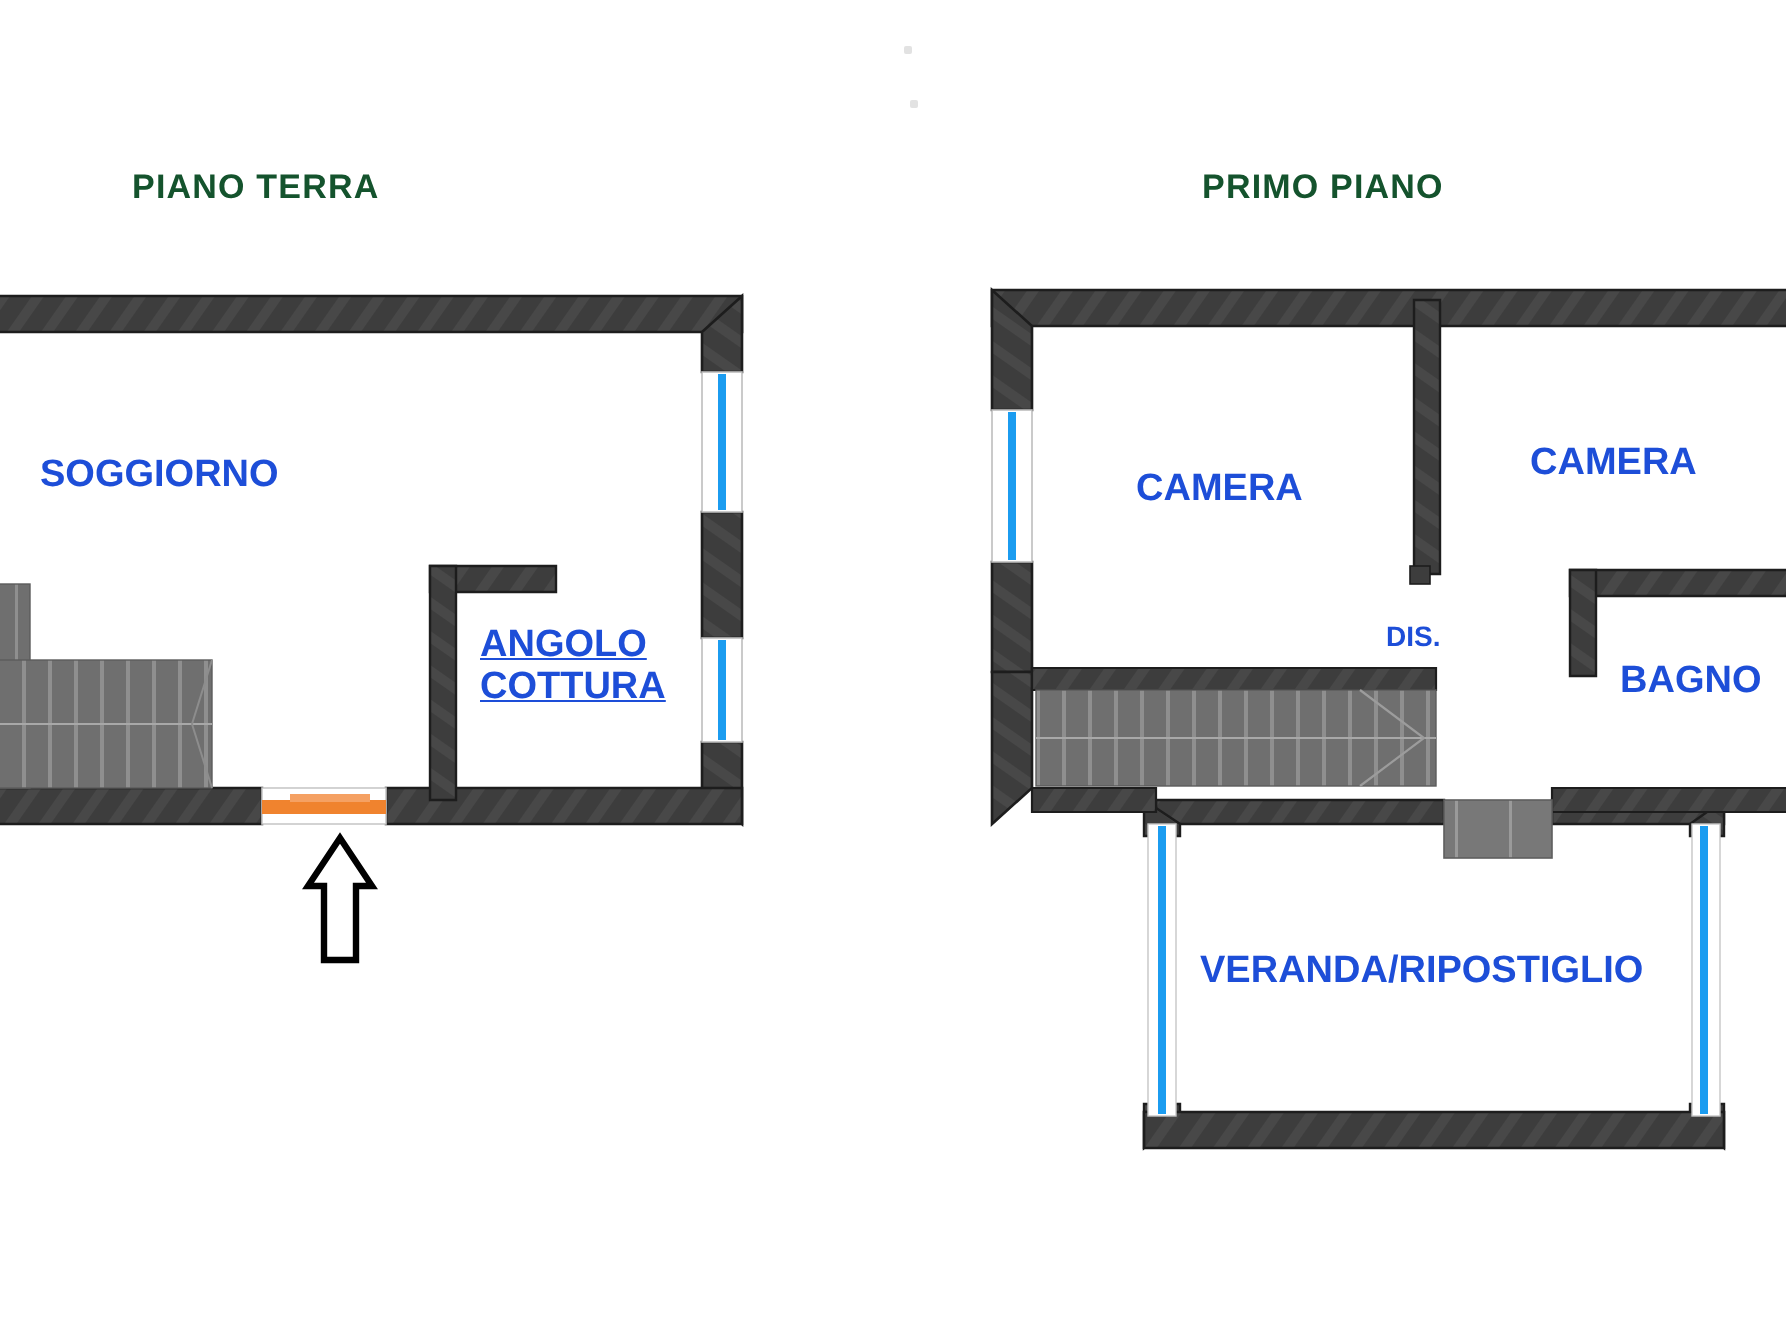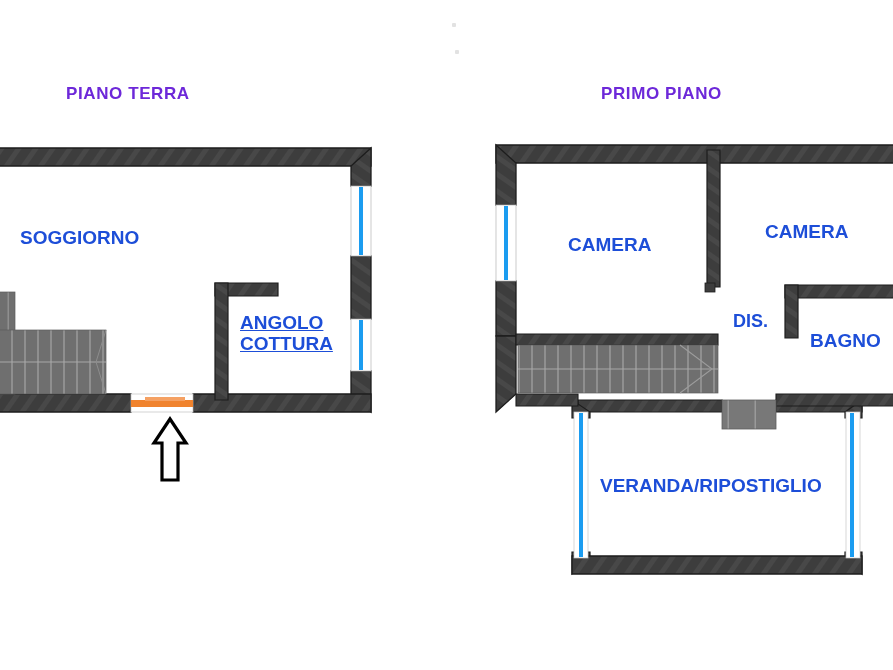--- a/index.html
+++ b/index.html
@@ -23,21 +23,21 @@
     width: 893px;
     height: 670px;
   }
 
   .plan-title {
     position: absolute;
     font-family: "Liberation Sans", sans-serif;
     font-weight: bold;
     font-size: 17px;
     letter-spacing: 0.6px;
-    color: #6d28d9;
+    color: #14532d;
     white-space: nowrap;
   }
 
   .room-label {
     position: absolute;
     font-family: "Liberation Sans", sans-serif;
     font-weight: bold;
     color: #1d4ed8;
     white-space: nowrap;
     line-height: 1.12;
@@ -197,18 +197,18 @@
 
 <div class="room-label" style="left:20px; top:227px; font-size:19px;">SOGGIORNO</div>
 
 <div class="room-label" style="left:240px; top:312px; font-size:19px;text-decoration:underline;">
   <div>ANGOLO</div>
   <div>COTTURA</div>
 </div>
 
 <div class="room-label" style="left:568px; top:234px; font-size:19px;">CAMERA</div>
 <div class="room-label" style="left:765px; top:221px; font-size:19px;">CAMERA</div>
-<div class="room-label" style="left:733px; top:311px; font-size:18px;">DIS.</div>
+<div class="room-label" style="left:693px; top:311px; font-size:14px;">DIS.</div>
 <div class="room-label" style="left:810px; top:330px; font-size:19px;">BAGNO</div>
 <div class="room-label" style="left:600px; top:475px; font-size:19px;">VERANDA/RIPOSTIGLIO</div>
 
 <div class="artifact-dot" style="left:452px; top:23px; width:4px; height:4px;"></div>
 <div class="artifact-dot" style="left:455px; top:50px; width:4px; height:4px;"></div>
 
 </body></html>

